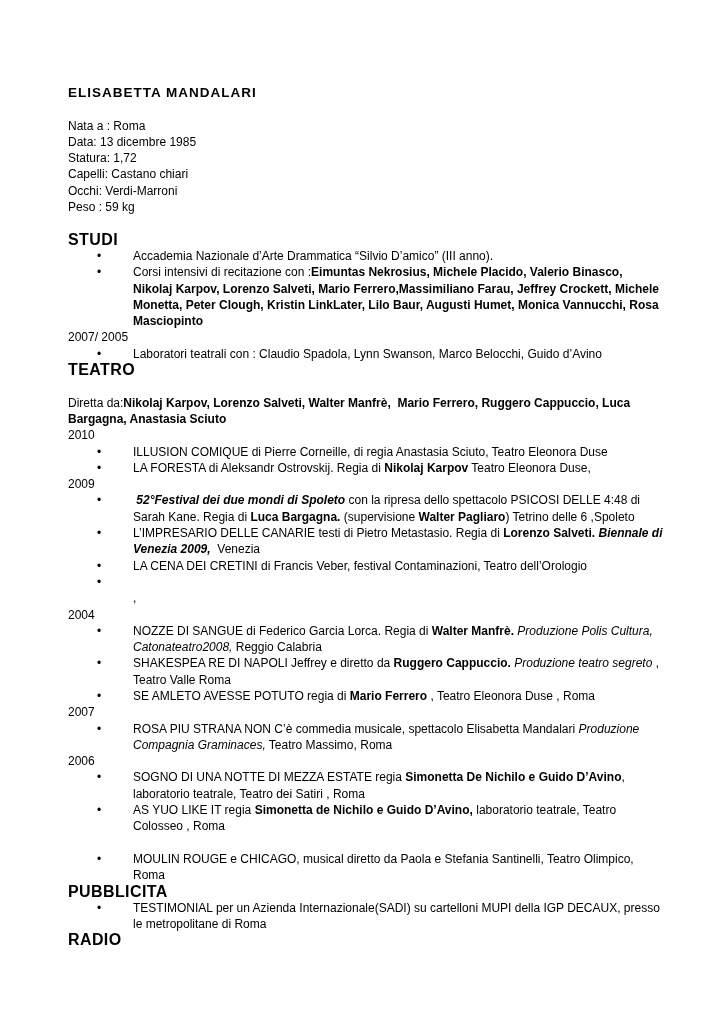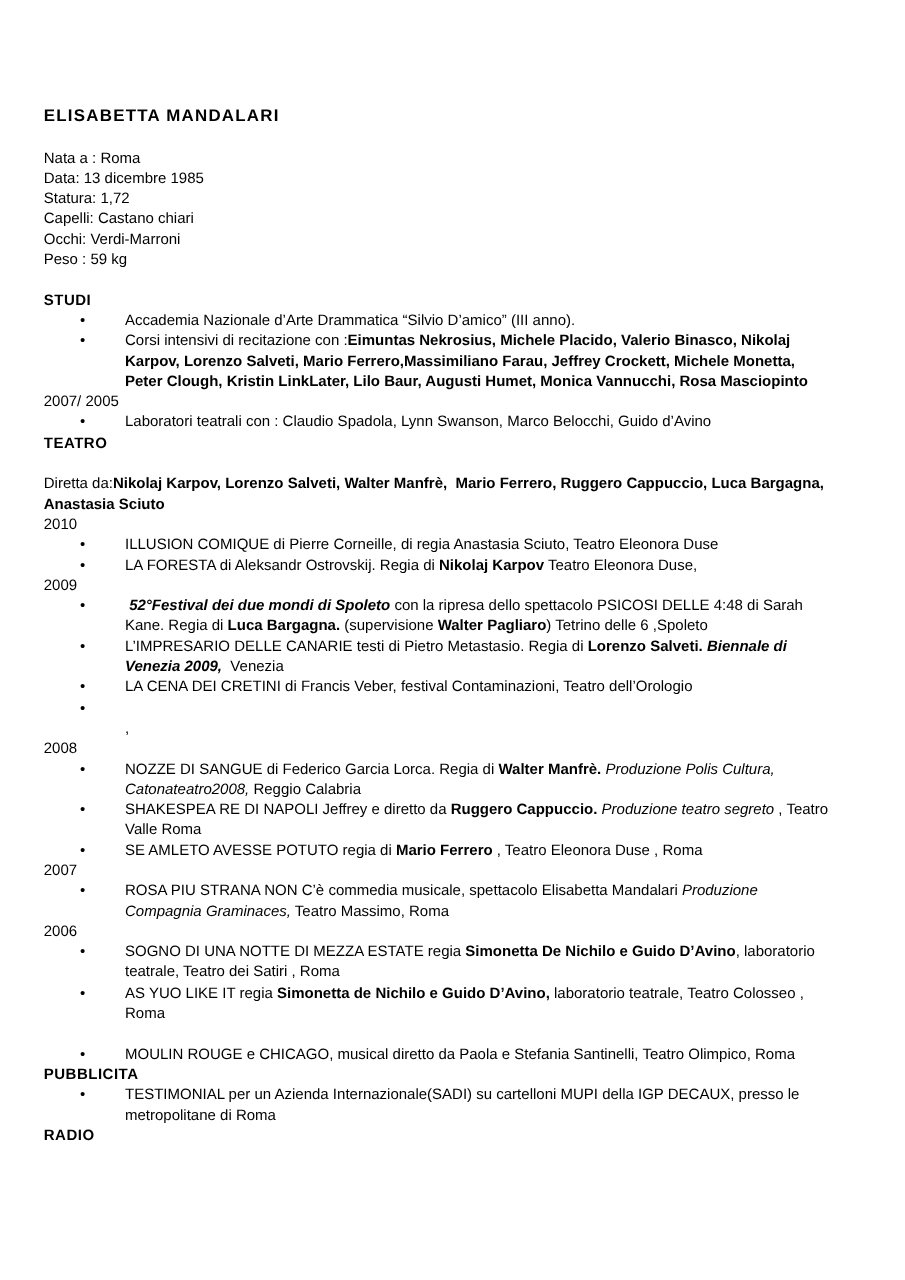--- a/index.html
+++ b/index.html
@@ -10,36 +10,36 @@
   .page {
     width: 724px;
     height: 1024px;
     background: #ffffff;
     overflow: hidden;
     font-family: "Liberation Sans", sans-serif;
     color: #000000;
     box-sizing: border-box;
   }
   .content {
-    padding: 85px 60px 0 35px;
+    padding: 85px 60px 0 68px;
     font-size: 12px;
     line-height: 16.3px;
   }
   .block { min-height: 16.3px; }
   .seg { white-space: pre-wrap; }
   .b { font-weight: bold; }
   .i { font-style: italic; }
   .u { }
   .title {
     font-size: 13.5px;
     font-weight: bold;
     letter-spacing: 1px;
   }
   .heading {
-    font-size: 12px;
+    font-size: 16px;
     font-weight: bold;
     letter-spacing: 0.4px;
   }
   .para { }
   .bullet {
     position: relative;
     padding-left: 65px;
   }
   .bullet .dot {
     position: absolute;
@@ -72,21 +72,21 @@
       <div class="block para"><span class="seg">Diretta da:</span><span class="seg b">Nikolaj Karpov, Lorenzo Salveti, Walter Manfrè,  Mario Ferrero, Ruggero Cappuccio, Luca Bargagna, Anastasia Sciuto</span></div>
       <div class="block para"><span class="seg">2010</span></div>
       <div class="block bullet"><span class="dot">•</span><span class="seg">ILLUSION COMIQUE di Pierre Corneille, di regia Anastasia Sciuto, Teatro Eleonora Duse</span></div>
       <div class="block bullet"><span class="dot">•</span><span class="seg">LA FORESTA di Aleksandr Ostrovskij. Regia di </span><span class="seg b">Nikolaj Karpov</span><span class="seg"> Teatro Eleonora Duse,</span></div>
       <div class="block para"><span class="seg">2009</span></div>
       <div class="block bullet"><span class="dot">•</span><span class="seg"> </span><span class="seg b i u">52°Festival dei due mondi di Spoleto</span><span class="seg"> con la ripresa dello spettacolo PSICOSI DELLE 4:48 di Sarah Kane. Regia di </span><span class="seg b">Luca Bargagna.</span><span class="seg"> (supervisione </span><span class="seg b">Walter Pagliaro</span><span class="seg">) Tetrino delle 6 ,Spoleto</span></div>
       <div class="block bullet"><span class="dot">•</span><span class="seg">L’IMPRESARIO DELLE CANARIE testi di Pietro Metastasio. Regia di </span><span class="seg b">Lorenzo Salveti. </span><span class="seg b i u">Biennale di Venezia 2009, </span><span class="seg"> Venezia</span></div>
       <div class="block bullet"><span class="dot">•</span><span class="seg">LA CENA DEI CRETINI di Francis Veber, festival Contaminazioni, Teatro dell’Orologio</span></div>
       <div class="block bullet"><span class="dot">•</span><span class="seg">
 ,</span></div>
-      <div class="block para"><span class="seg">2008</span></div>
+      <div class="block para"><span class="seg">2004</span></div>
       <div class="block bullet"><span class="dot">•</span><span class="seg">NOZZE DI SANGUE di Federico Garcia Lorca. Regia di </span><span class="seg b">Walter Manfrè.</span><span class="seg"> </span><span class="seg i">Produzione Polis Cultura, Catonateatro2008,</span><span class="seg"> Reggio Calabria</span></div>
       <div class="block bullet"><span class="dot">•</span><span class="seg">SHAKESPEA RE DI NAPOLI Jeffrey e diretto da </span><span class="seg b">Ruggero Cappuccio.</span><span class="seg"> </span><span class="seg i">Produzione teatro segreto</span><span class="seg"> , Teatro Valle Roma</span></div>
       <div class="block bullet"><span class="dot">•</span><span class="seg">SE AMLETO AVESSE POTUTO regia di </span><span class="seg b">Mario Ferrero</span><span class="seg"> , Teatro Eleonora Duse , Roma</span></div>
       <div class="block para"><span class="seg">2007</span></div>
       <div class="block bullet"><span class="dot">•</span><span class="seg">ROSA PIU STRANA NON C’è commedia musicale, </span><span class="seg u">spettacolo Elisabetta Mandalari </span><span class="seg i">Produzione Compagnia Graminaces,</span><span class="seg"> Teatro Massimo, Roma</span></div>
       <div class="block para"><span class="seg">2006</span></div>
       <div class="block bullet"><span class="dot">•</span><span class="seg">SOGNO DI UNA NOTTE DI MEZZA ESTATE regia </span><span class="seg b">Simonetta De Nichilo e Guido D’Avino</span><span class="seg">, laboratorio teatrale, Teatro dei Satiri , Roma</span></div>
       <div class="block bullet"><span class="dot">•</span><span class="seg">AS YUO LIKE IT regia </span><span class="seg b">Simonetta de Nichilo e Guido D’Avino,</span><span class="seg"> laboratorio teatrale, Teatro Colosseo , Roma</span></div>
       <div class="block spacer"></div>
       <div class="block bullet"><span class="dot">•</span><span class="seg">MOULIN ROUGE e CHICAGO, musical diretto da Paola e Stefania Santinelli, Teatro Olimpico, Roma</span></div>

